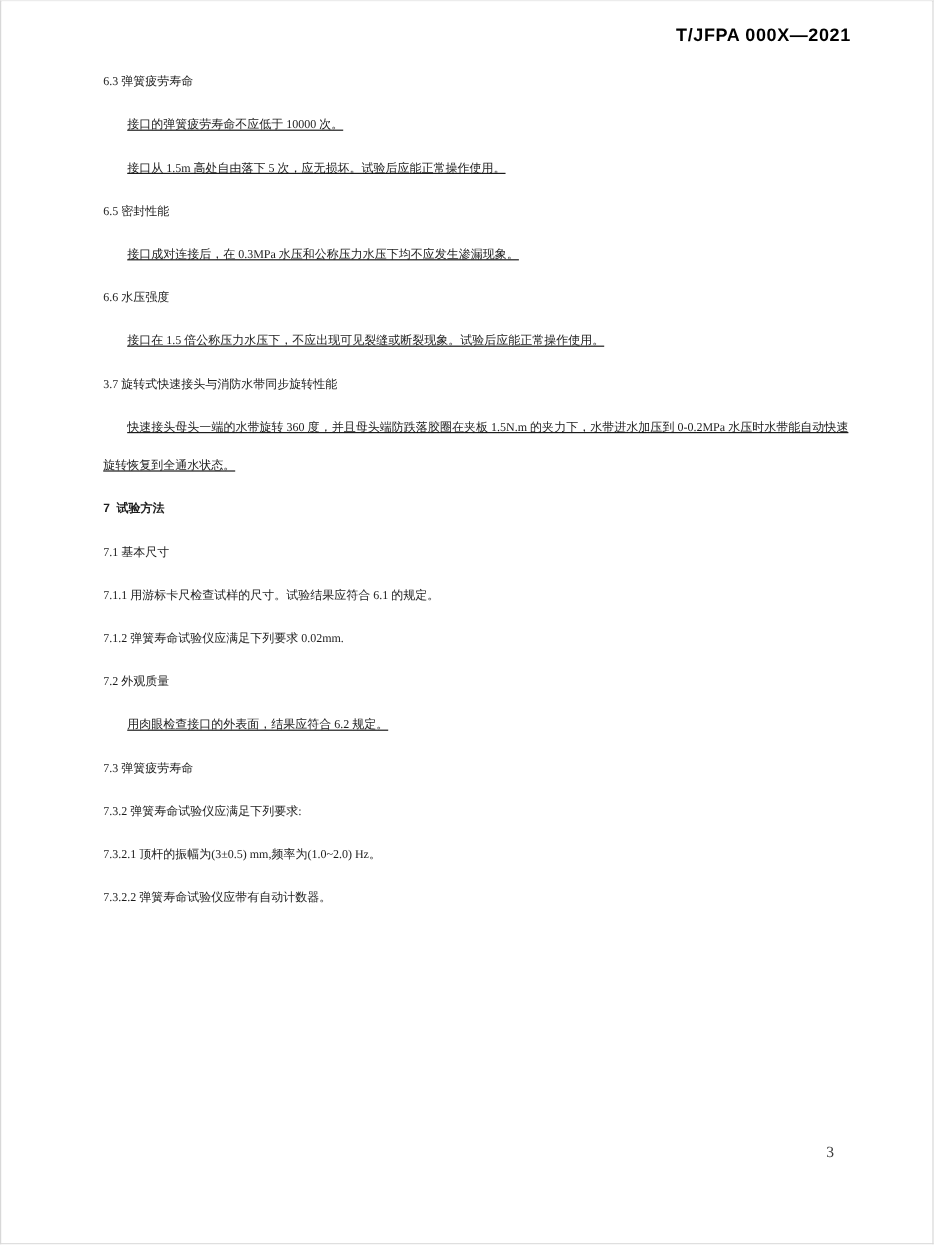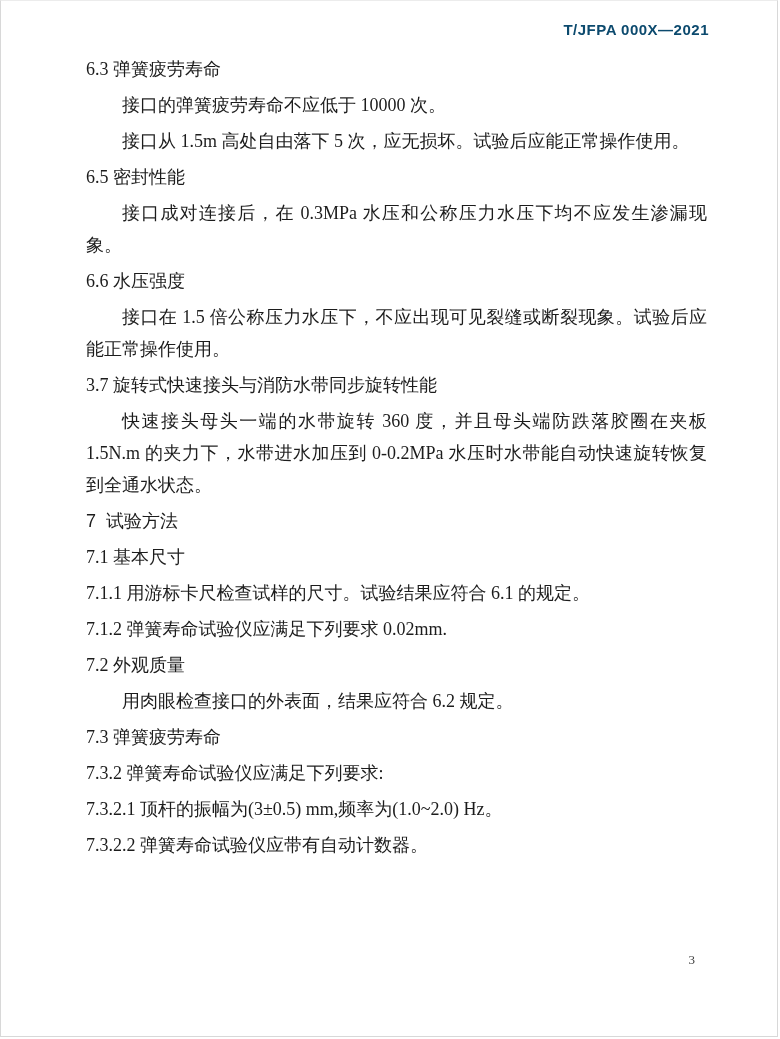--- a/index.html
+++ b/index.html
@@ -21,42 +21,43 @@
   }
   .header {
     padding: 20px 68px 0 85px;
     text-align: right;
   }
   .header-right {
     font-family: "Liberation Sans", "DejaVu Sans", sans-serif;
     font-weight: bold;
     font-size: 15px;
     letter-spacing: 0.5px;
-    color: #0c4a6e;
+    color: #000000;
   }
   .content {
     padding: 14px 70px 0 85px;
   }
   .content p {
     margin: 0 0 4px 0;
     line-height: 32px;
-    font-size: 18px;
+    font-size: 10px;
     text-align: justify;
   }
   .h-chap {
     font-family: "Liberation Sans", "DejaVu Sans", sans-serif;
-    font-weight: normal;
+    font-weight: bold;
     font-size: 16px;
     white-space: pre-wrap;
   }
   .h-sub {
     font-weight: normal;
   }
   .p-ind {
     text-indent: 2em;
+    text-decoration: underline;
   }
   .p-flush {
     text-indent: 0;
   }
   .page-number {
     position: absolute;
     right: 82px;
     bottom: 68px;
     font-size: 13px;
     color: #3a3a3a;

